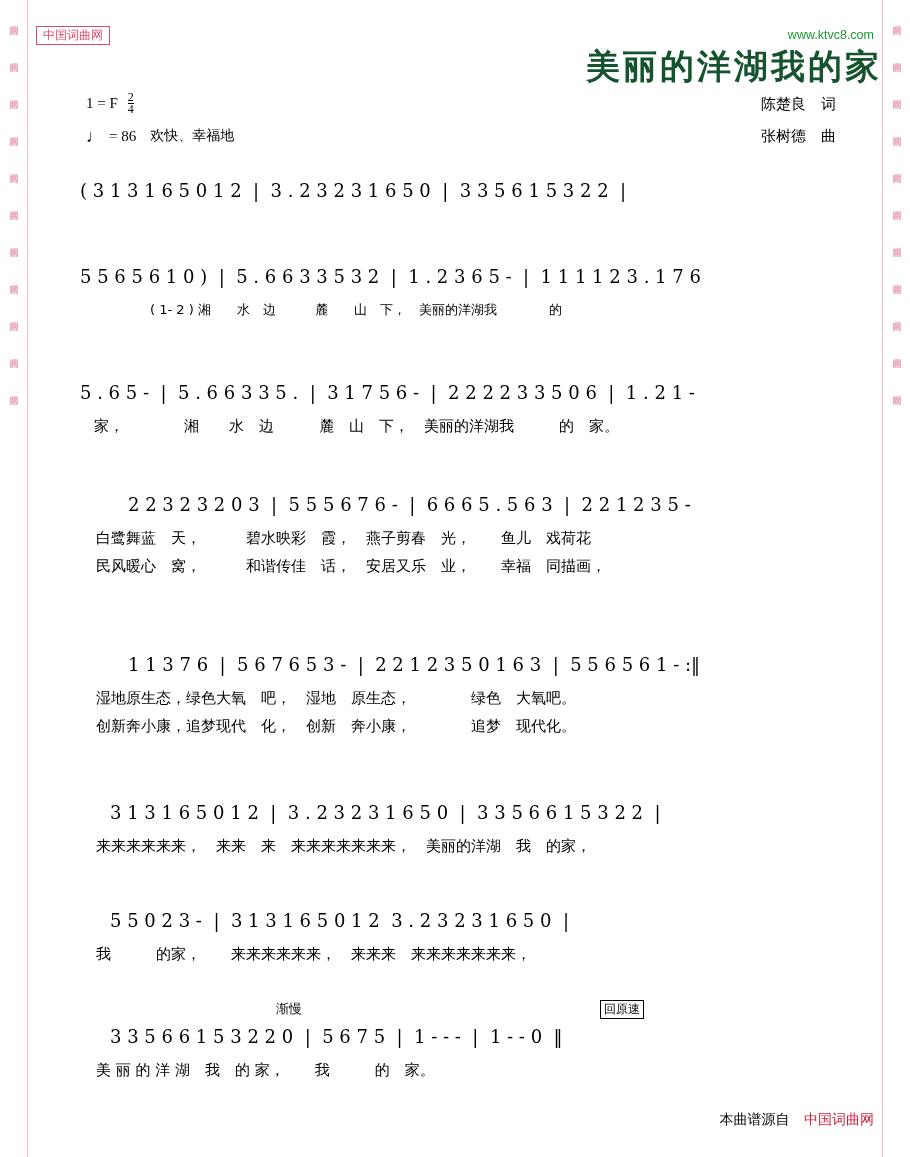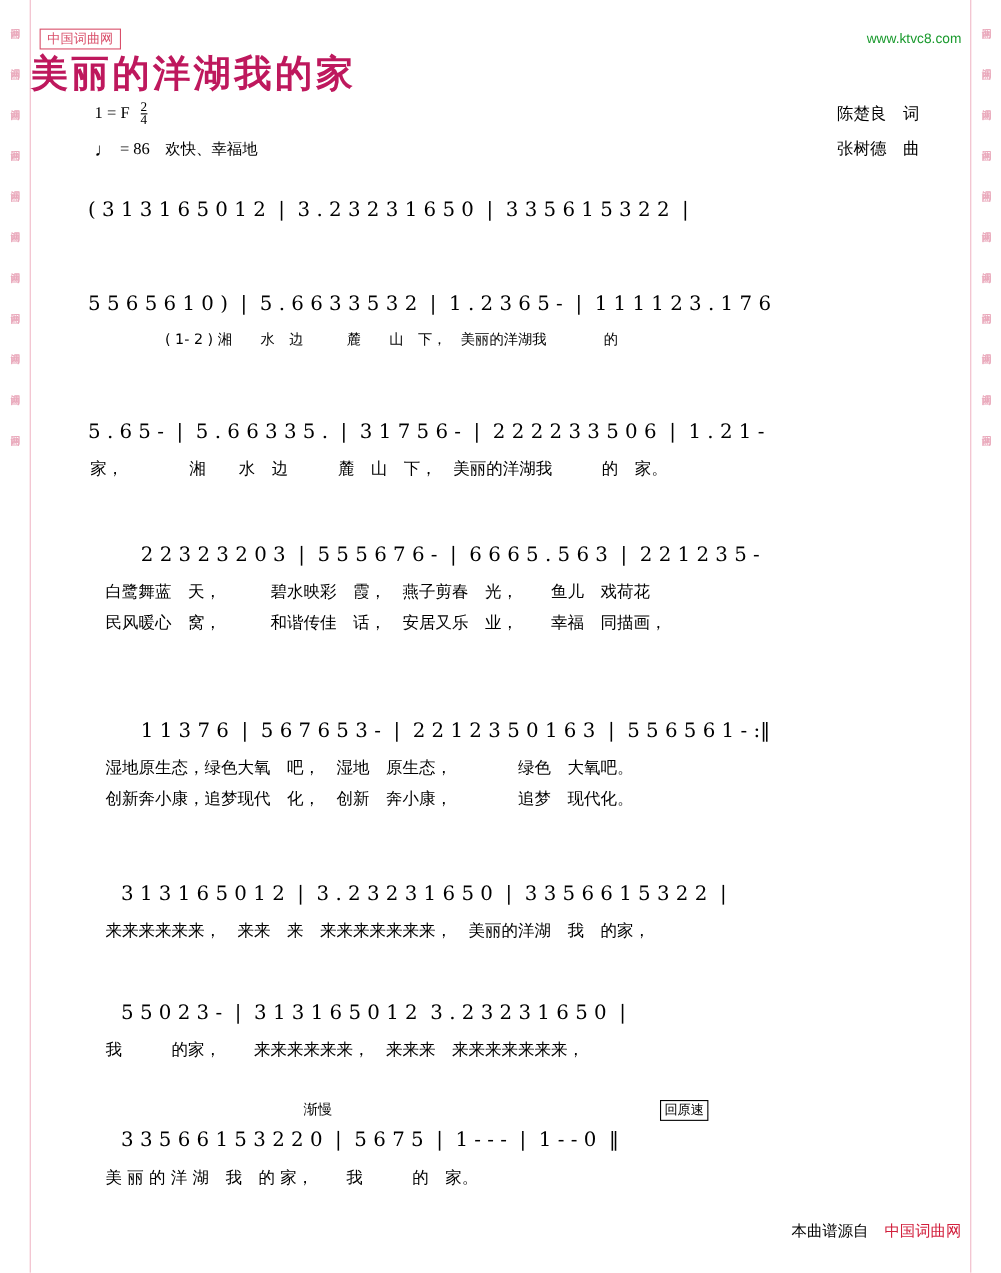--- a/index.html
+++ b/index.html
@@ -37,23 +37,23 @@
     font-family:"Liberation Sans",sans-serif;
     background:#fff;
   }
   .site{
     position:absolute;right:0;top:2px;
     color:#1a9a2e;font-size:12.5px;
     font-family:"Liberation Sans",sans-serif;
   }
   
   .title{
-    position:absolute;top:44px;left:0;right:0;text-align:left;
+    position:absolute;top:44px;left:0;right:0;text-align:right;
     font-size:34px;font-weight:bold;letter-spacing:3px;
-    font-family:"DejaVu Serif",serif;color:#be185d;
+    font-family:"DejaVu Serif",serif;color:#14532d;
   }
   
   .keyblock{position:absolute;left:58px;top:92px;font-size:15px;}
   .keyline{display:flex;align-items:center;gap:0;font-family:"Liberation Serif",serif;}
   .frac{display:inline-block;text-align:center;font-size:12px;line-height:11px;
         vertical-align:middle;margin-left:10px;}
   .frac .num{display:block;}
   .frac .den{display:block;border-top:1.3px solid #000;}
   .tempo{margin-top:12px;font-size:15px;display:flex;align-items:center;gap:6px;}
   .note-q{font-size:17px;line-height:1;}
@@ -148,21 +148,21 @@
     <div class="nrow">( 3 1 3 1 6 5 0 1 2  |  3 . 2 3 2 3 1 6 5 0  |  3 3 5 6 1 5 3 2 2  |</div>
   </div>
 
   <div class="sys" style="top:262px">
     <div class="nrow">5 5 6 5 6 1 0 )  |  5 . 6 6 3 3 5 3 2  |  1 . 2 3 6 5 -  |  1 1 1 1 2 3 . 1 7 6</div>
     <div class="lrow small" style="margin-top:6px;margin-left:70px">( 1- 2 ) 湘　　水　边　　　麓　　山　下，　美丽的洋湖我　　　　的</div>
   </div>
 
   <div class="sys" style="top:378px">
     <div class="nrow">5 . 6 5 -  |  5 . 6 6 3 3 5 .  |  3 1 7 5 6 -  |  2 2 2 2 3 3 5 0 6  |  1 . 2 1 -</div>
-    <div class="lrow" style="margin-top:6px;margin-left:2px">家，　　　　湘　　水　边　　　麓　山　下，　美丽的洋湖我　　　的　家。</div>
+    <div class="lrow" style="margin-top:6px;margin-left:14px">家，　　　　湘　　水　边　　　麓　山　下，　美丽的洋湖我　　　的　家。</div>
   </div>
 
   <div class="sys" style="top:490px">
     <div class="nrow" style="margin-left:48px">2 2 3 2 3 2 0 3  |  5 5 5 6 7 6 -  |  6 6 6 5 . 5 6 3  |  2 2 1 2 3 5 -</div>
     <div class="lrow" style="margin-top:6px;margin-left:16px">白鹭舞蓝　天，　　　碧水映彩　霞，　燕子剪春　光，　　鱼儿　戏荷花</div>
     <div class="lrow" style="margin-top:4px;margin-left:16px">民风暖心　窝，　　　和谐传佳　话，　安居又乐　业，　　幸福　同描画，</div>
   </div>
 
   <div class="sys" style="top:650px">
     <div class="nrow" style="margin-left:48px">1 1 3 7 6  |  5 6 7 6 5 3 -  |  2 2 1 2 3 5 0 1 6 3  |  5 5 6 5 6 1 - :‖</div>

